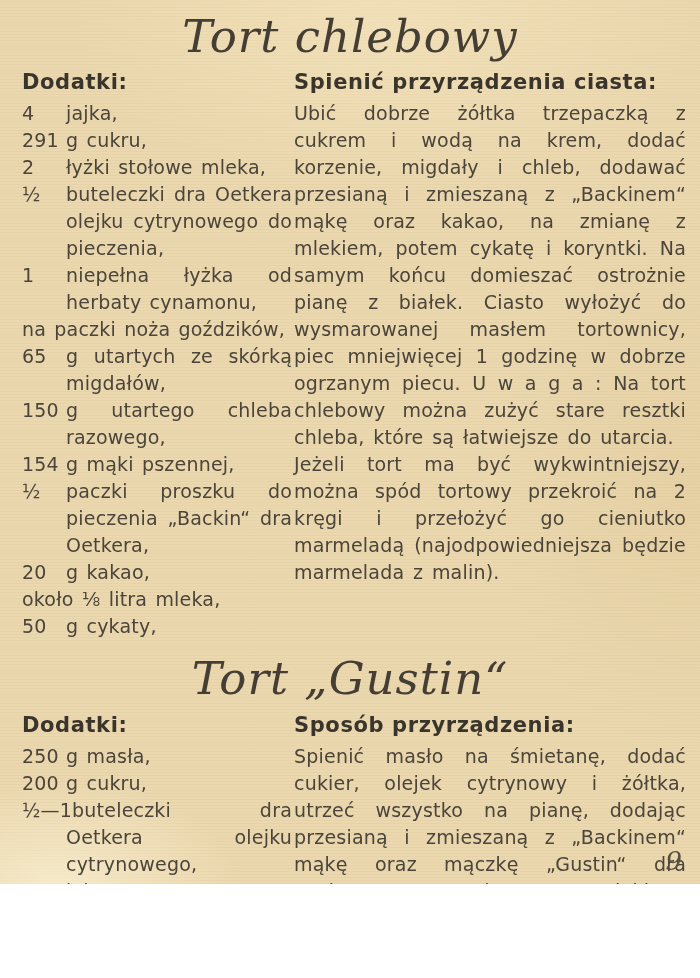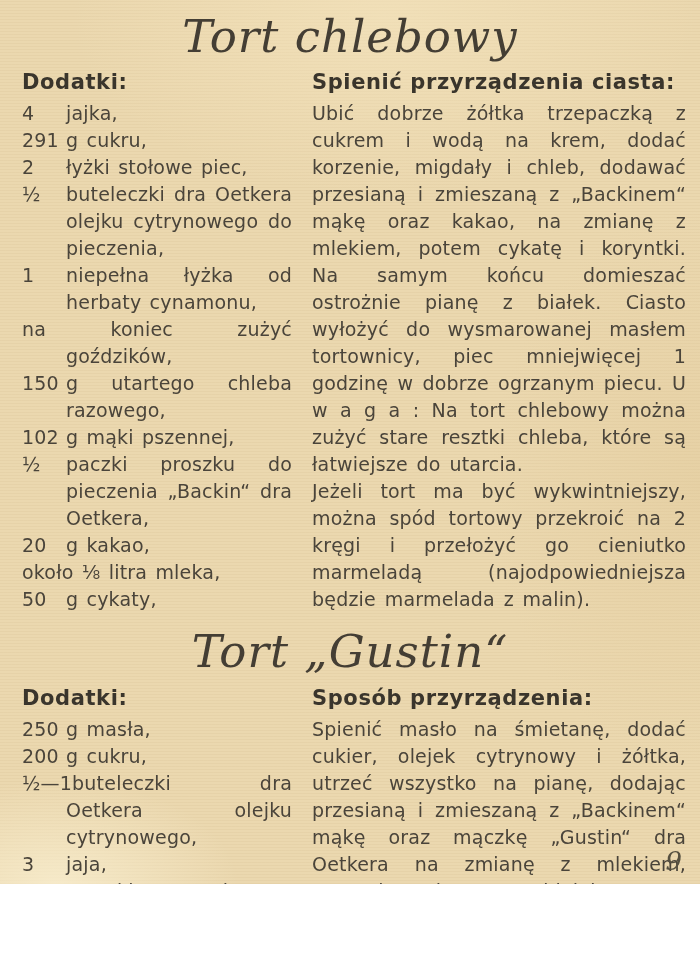--- a/index.html
+++ b/index.html
@@ -31,21 +31,21 @@
     font-weight:normal;
     font-size:45px;
     line-height:1.1;
     color:var(--title-ink);
     letter-spacing:1px;
   }
   .title.t1{padding-top:12px;margin-bottom:8px;}
   .title.t2{margin-top:14px;margin-bottom:10px;}
   .cols{
     display:flex;
-    gap:20px;
+    gap:2px;
     padding:0 14px 0 22px;
     box-sizing:border-box;
   }
   .col-left{width:270px;flex:0 0 270px;}
   .col-right{flex:1;min-width:0;}
   h2.colhead{
     margin:0 0 6px 0;
     font-size:21px;
     font-weight:bold;
     letter-spacing:0.6px;
@@ -92,26 +92,27 @@
 <div class="page">
 
   <h1 class="title t1">Tort chlebowy</h1>
 
   <div class="cols">
     <div class="col-left">
       <h2 class="colhead">Dodatki:</h2>
       <ul class="ing">
         <li><span class="q">4</span><span class="t">jajka,</span></li>
         <li><span class="q">291</span><span class="t">g cukru,</span></li>
-        <li><span class="q">2</span><span class="t">łyżki stołowe piec,</span></li>
+        <li><span class="q">2</span><span class="t">łyżki stołowe mleka,</span></li>
         <li><span class="q">½</span><span class="t">buteleczki dra Oetkera olejku cytrynowego do pieczenia,</span></li>
         <li><span class="q">1</span><span class="t">niepełna łyżka od herbaty cynamonu,</span></li>
-        <li><span class="t">na koniec zużyć goździków,</span></li>
+        <li><span class="t">na paczki noża goździków,</span></li>
+        <li><span class="q">65</span><span class="t">g utartych ze skórką migdałów,</span></li>
         <li><span class="q">150</span><span class="t">g utartego chleba razowego,</span></li>
-        <li><span class="q">102</span><span class="t">g mąki pszennej,</span></li>
+        <li><span class="q">154</span><span class="t">g mąki pszennej,</span></li>
         <li><span class="q">½</span><span class="t">paczki proszku do pieczenia „Backin“ dra Oetkera,</span></li>
         <li><span class="q">20</span><span class="t">g kakao,</span></li>
         <li><span class="t">około ⅛ litra mleka,</span></li>
         <li><span class="q">50</span><span class="t">g cykaty,</span></li>
       </ul>
     </div>
     <div class="col-right method">
       <h2 class="colhead">Spienić przyrządzenia ciasta:</h2>
       <p>Ubić dobrze żółtka trzepaczką z cukrem i wodą na krem, dodać korzenie, migdały i chleb, dodawać przesianą i zmieszaną z „Backinem“ mąkę oraz kakao, na zmianę z mlekiem, potem cykatę i koryntki. Na samym końcu domieszać ostrożnie pianę z białek. Ciasto wyłożyć do wysmarowanej masłem tortownicy, piec mniejwięcej 1 godzinę w dobrze ogrzanym piecu. U w a g a :  Na tort chlebowy można zużyć stare resztki chleba, które są łatwiejsze do utarcia.</p>
       <p>Jeżeli tort ma być wykwintniejszy, można spód tortowy przekroić na 2 kręgi i przełożyć go cieniutko marmeladą (najodpowiedniejsza będzie marmelada z malin).</p>

